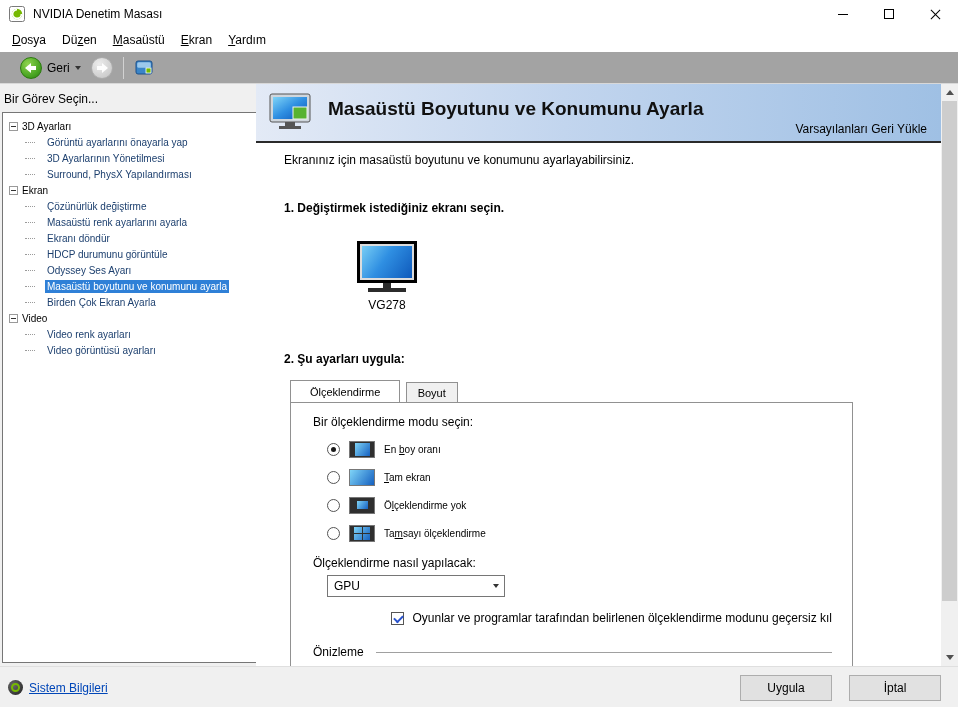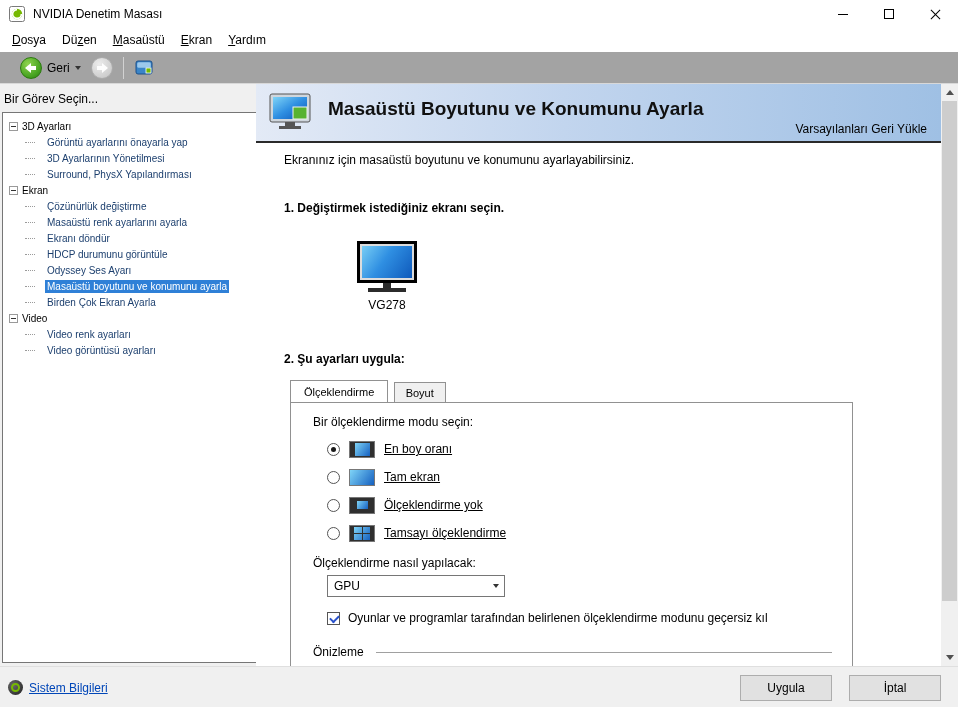--- a/index.html
+++ b/index.html
@@ -73,46 +73,46 @@
   .display.selected .screen { width:74px; height:50px; border:4px solid #000; }
   .display.plain .screen { width:60px; height:42px; border:3px solid #000; }
   .neck { width:8px; height:5px; background:#2b2b2b; margin:0 auto; }
   .base { width:38px; height:4px; background:#2b2b2b; margin:0 auto; }
   .display-label { margin-top:6px; font-size:12px; color:#000; }
   .display.selected .display-label { color:#76b900; }
 
   
   .tabs { margin-top:14px; margin-left:6px; position:relative; z-index:2; }
   .tab { display:inline-block; padding:4px 11px 3px; border:1px solid #919191; border-bottom:none; background:#f0f0f0; font-size:11px; position:relative; top:1px; margin-right:2px; }
-  .tab.active { background:#fff; padding:5px 13px 4px; top:0; }
+  .tab.active { background:#fff; padding:5px 19px 4px; top:0; }
   .panel { margin-left:6px; width:563px; height:400px; border:1px solid #919191; background:#fff; padding:12px 20px 0 22px; position:relative; z-index:1; }
 
   .radio-row { display:flex; align-items:center; height:28px; gap:9px; margin-left:14px; }
   .radio-rows { margin-top:6px; }
   .radio { width:13px; height:13px; border:1px solid #555; border-radius:50%; background:#fff; position:relative; flex:none; }
   .radio.checked::after { content:""; position:absolute; left:3px; top:3px; width:5px; height:5px; border-radius:50%; background:#1a1a1a; }
   .mode-icon { width:26px; height:17px; border:1px solid #777; background:#2f2f2f; display:flex; align-items:center; justify-content:center; flex:none; }
   .mi-inner { display:block; background:linear-gradient(125deg,#7fd4f7,#1560c0); }
   .mode-icon.aspect .mi-inner { width:15px; height:13px; }
   .mode-icon.full { background:#8a8a8a; }
   .mode-icon.full .mi-inner { width:24px; height:15px; }
   .mode-icon.none .mi-inner { width:11px; height:8px; }
   .mode-icon.integer .mi-inner { width:16px; height:13px;
     background:
       linear-gradient(#2f2f2f,#2f2f2f) center/100% 1px no-repeat,
       linear-gradient(#2f2f2f,#2f2f2f) center/1px 100% no-repeat,
       linear-gradient(125deg,#7fd4f7,#1560c0); }
-  .mode-label { font-size:12px;text-decoration:underline; }
+  .mode-label { font-size:10px; }
 
   .perform-label { margin-top:9px; }
   .combo { margin-top:5px; margin-left:14px; width:178px; height:22px; border:1px solid #767676; background:#fff; display:flex; align-items:center; }
   .combo-text { flex:1; padding-left:6px; font-size:12px; }
   .combo-btn { width:17px; height:100%; display:flex; align-items:center; justify-content:center; }
 
-  .check-row { display:flex; align-items:center; gap:8px; margin-top:14px; margin-left:14px; white-space:nowrap; }
+  .check-row { display:flex; align-items:center; gap:8px; margin-top:14px; margin-left:14px; white-space:nowrap;justify-content:flex-end; }
   .checkbox { width:13px; height:13px; border:1px solid #555; background:#fff; position:relative; flex:none; }
   .checkbox.checked::after { content:""; position:absolute; left:2px; top:2px; width:7px; height:4px; border-left:2px solid #2952cc; border-bottom:2px solid #2952cc; transform:rotate(-45deg); }
 
   .preview-row { display:flex; align-items:center; margin-top:20px; }
   .preview-label { margin-right:12px; }
   .preview-line { flex:1; height:1px; background:#a0a0a0; }
 
   
   .vscroll { position:absolute; right:0; top:0; bottom:0; width:17px; background:#f0f0f0; }
   .scroll-btn { position:absolute; left:0; width:17px; height:17px; display:flex; align-items:center; justify-content:center; }

